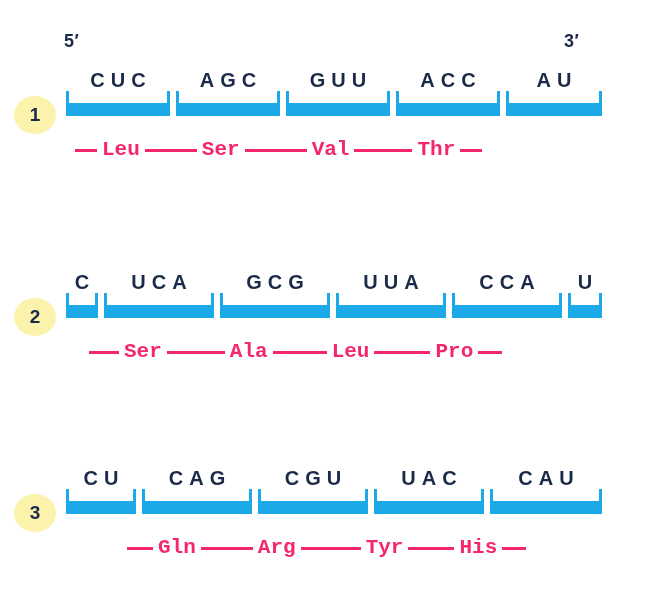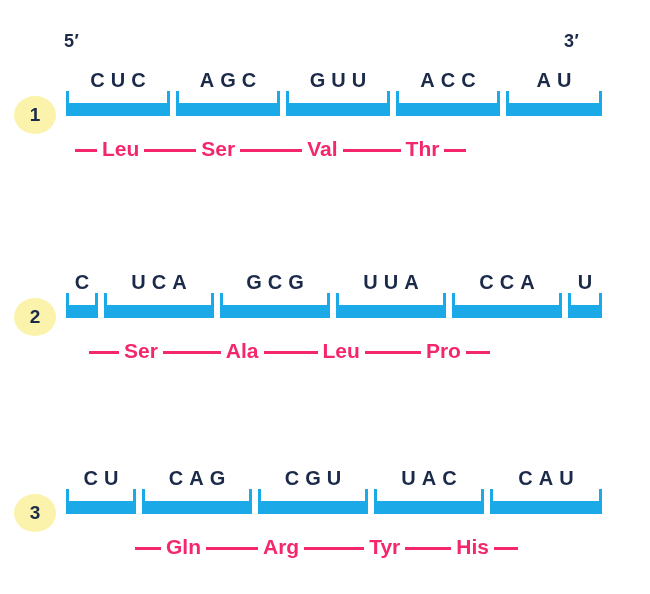--- a/index.html
+++ b/index.html
@@ -133,31 +133,31 @@
     display: flex;
     align-items: center;
     color: #f4276e;
     font-family: "Liberation Sans", sans-serif;
     font-size: 21px;
     font-weight: bold;
     white-space: nowrap;
   }
   .aa-chain.c0 { left: 72px; }
   .aa-chain.c1 { left: 86px; }
-  .aa-chain.c2 { left: 132px; }
+  .aa-chain.c2 { left: 124px; }
 
   .aa-link {
     display: inline-block;
     height: 3px;
     background: #f4276e;
     margin: 0 3px;
     position: relative;
     top: 1px;
   }
-  .aa-name { display: inline-block; padding: 0 2px; }
+  .aa-name { display: inline-block; padding: 0 2px; font-family: Liberation Mono, monospace; }
 </style>
 </head>
 <body>
 
 <div id="figure">
 
   <div class="end-label five">5′</div>
 
   <div class="end-label three">3′</div>
 

